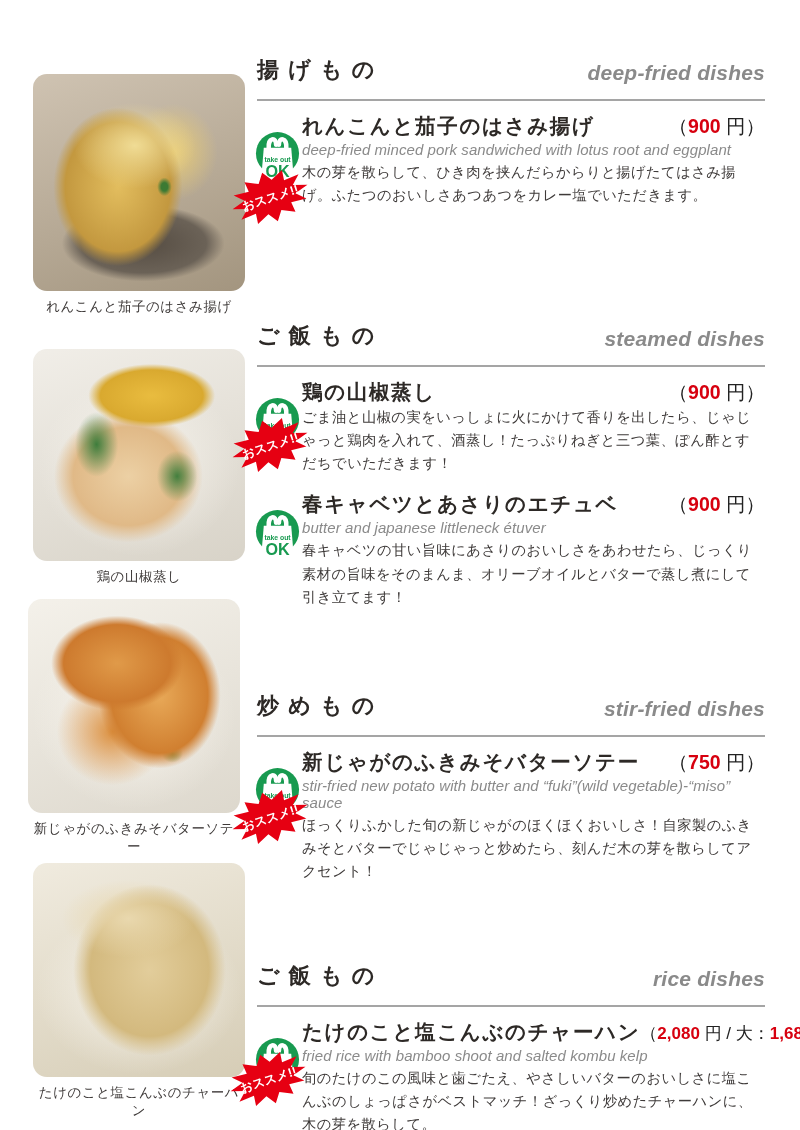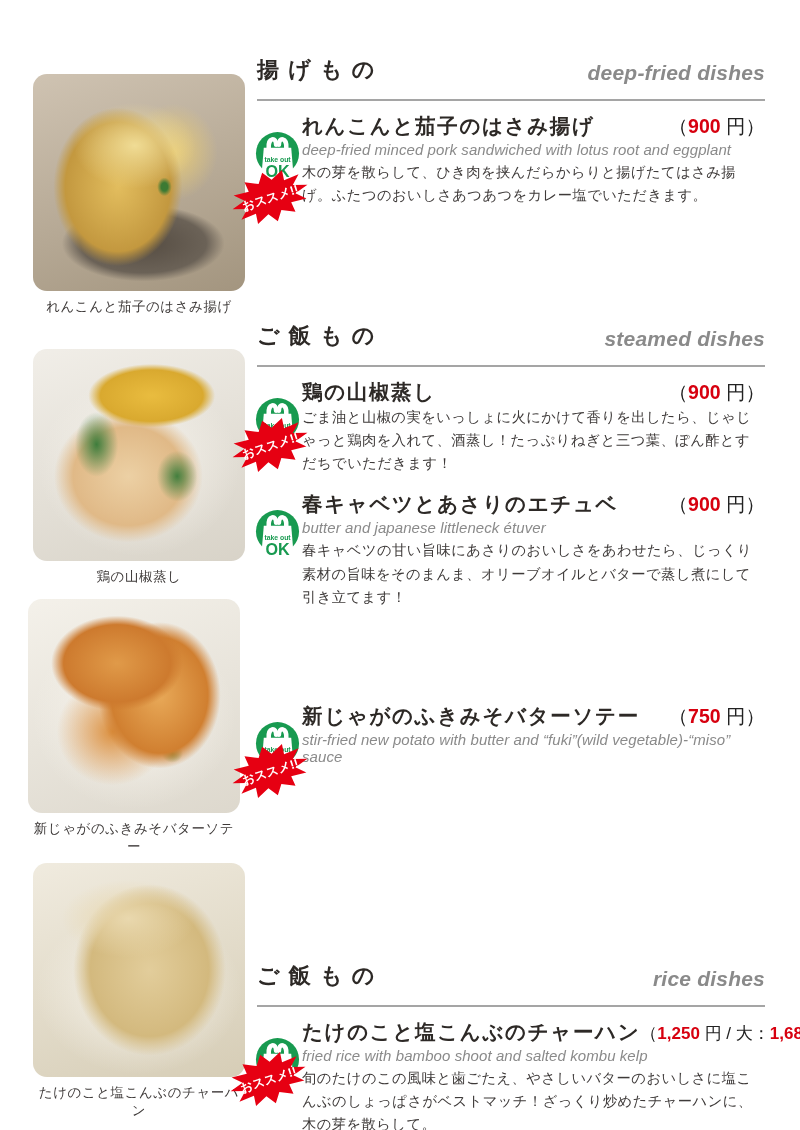--- a/index.html
+++ b/index.html
@@ -179,36 +179,41 @@
       <div class="trow">
         <h3>春キャベツとあさりのエチュベ</h3>
         <span class="price"><span class="p">（</span><span class="n">900</span><span class="p"> 円）</span><span class="n"></span><span class="p"></span></span>
       </div>
       <p class="en-desc">butter and japanese littleneck étuver</p>
       <p class="jp-desc">春キャベツの甘い旨味にあさりのおいしさをあわせたら、じっくり素材の旨味をそのまんま、オリーブオイルとバターで蒸し煮にして引き立てます！</p>
     </div>
   </section>
 
   <section class="sec s3">
+    <header class="sec-head">
+      <h2>炒めもの</h2>
+      <span class="en">stir-fried dishes</span>
+    </header>
     <div class="dish">
       <span class="badge">
         <svg viewBox="0 0 48 56" xmlns="http://www.w3.org/2000/svg">
           <circle cx="24" cy="25" r="22" fill="#189a50"></circle>
           <path d="M10 19 L38 19 L40.5 49 Q40.8 53 36.8 53 L11.2 53 Q7.2 53 7.5 49 Z" fill="#fff"></path>
           <path d="M15 20 C14 8 23 8 22.5 16" stroke="#fff" stroke-width="4.6" fill="none" stroke-linecap="round"></path>
           <path d="M33 20 C34 8 25 8 25.5 16" stroke="#fff" stroke-width="4.6" fill="none" stroke-linecap="round"></path>
           <text x="24" y="33.5" text-anchor="middle" font-size="7" font-weight="bold" fill="#189a50" font-family="Liberation Sans, sans-serif">take out</text>
           <text x="24" y="49" text-anchor="middle" font-size="16.5" font-weight="bold" fill="#189a50" font-family="Liberation Sans, sans-serif">OK</text>
         </svg>
       </span>
       <div class="trow">
         <h3>新じゃがのふきみそバターソテー</h3>
         <span class="price"><span class="p">（</span><span class="n">750</span><span class="p"> 円）</span><span class="n"></span><span class="p"></span></span>
       </div>
       <p class="en-desc">stir-fried new potato with butter and “fuki”(wild vegetable)-“miso” sauce</p>
+      <p class="jp-desc">ほっくりふかした旬の新じゃがのほくほくおいしさ！自家製のふきみそとバターでじゃじゃっと炒めたら、刻んだ木の芽を散らしてアクセント！</p>
       <span class="rec rec-4">
         <svg viewBox="0 0 100 70" xmlns="http://www.w3.org/2000/svg">
           <polygon fill="#e60012" points="98,35 80.9,40.2 91.6,50.5 72.6,49.1 74,61.8 58.3,54.3 50,66 41.7,54.3 26,61.8 27.4,49.1 8.4,50.5 19.1,40.2 2,35 19.1,29.8 8.4,19.5 27.4,20.9 26,8.2 41.7,15.7 50,4 58.3,15.7 74,8.2 72.6,20.9 91.6,19.5 80.9,29.8"></polygon>
           <text x="50" y="41" text-anchor="middle" font-size="15" font-weight="bold" fill="#fff" font-family="Liberation Sans, sans-serif">おススメ!!</text>
         </svg>
       </span>
     </div>
   </section>
 
   <section class="sec s4">
@@ -222,21 +227,21 @@
           <circle cx="24" cy="25" r="22" fill="#189a50"></circle>
           <path d="M10 19 L38 19 L40.5 49 Q40.8 53 36.8 53 L11.2 53 Q7.2 53 7.5 49 Z" fill="#fff"></path>
           <path d="M15 20 C14 8 23 8 22.5 16" stroke="#fff" stroke-width="4.6" fill="none" stroke-linecap="round"></path>
           <path d="M33 20 C34 8 25 8 25.5 16" stroke="#fff" stroke-width="4.6" fill="none" stroke-linecap="round"></path>
           <text x="24" y="33.5" text-anchor="middle" font-size="7" font-weight="bold" fill="#189a50" font-family="Liberation Sans, sans-serif">take out</text>
           <text x="24" y="49" text-anchor="middle" font-size="16.5" font-weight="bold" fill="#189a50" font-family="Liberation Sans, sans-serif">OK</text>
         </svg>
       </span>
       <div class="trow">
         <h3>たけのこと塩こんぶのチャーハン</h3>
-        <span class="price compact"><span class="p">（</span><span class="n">1,250</span><span class="p"> 円 / 大：</span><span class="n">1,680</span></span>
+        <span class="price compact"><span class="p">（</span><span class="n">2,080</span><span class="p"> 円 / 大：</span><span class="n">1,680</span></span>
       </div>
       <p class="en-desc">fried rice with bamboo shoot and salted kombu kelp</p>
       <p class="jp-desc">旬のたけのこの風味と歯ごたえ、やさしいバターのおいしさに塩こんぶのしょっぱさがベストマッチ！ざっくり炒めたチャーハンに、木の芽を散らして。</p>
       <span class="rec rec-5">
         <svg viewBox="0 0 100 70" xmlns="http://www.w3.org/2000/svg">
           <polygon fill="#e60012" points="98,35 80.9,40.2 91.6,50.5 72.6,49.1 74,61.8 58.3,54.3 50,66 41.7,54.3 26,61.8 27.4,49.1 8.4,50.5 19.1,40.2 2,35 19.1,29.8 8.4,19.5 27.4,20.9 26,8.2 41.7,15.7 50,4 58.3,15.7 74,8.2 72.6,20.9 91.6,19.5 80.9,29.8"></polygon>
           <text x="50" y="41" text-anchor="middle" font-size="15" font-weight="bold" fill="#fff" font-family="Liberation Sans, sans-serif">おススメ!!</text>
         </svg>
       </span>
     </div>

